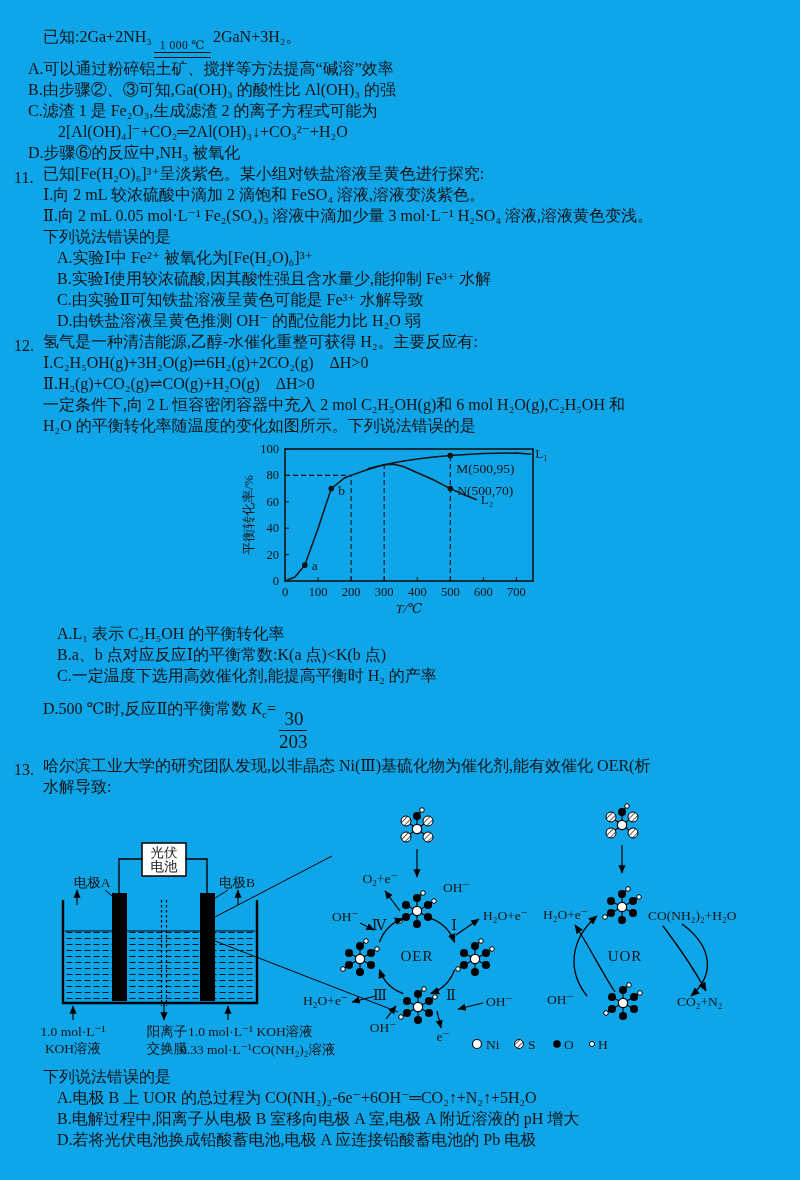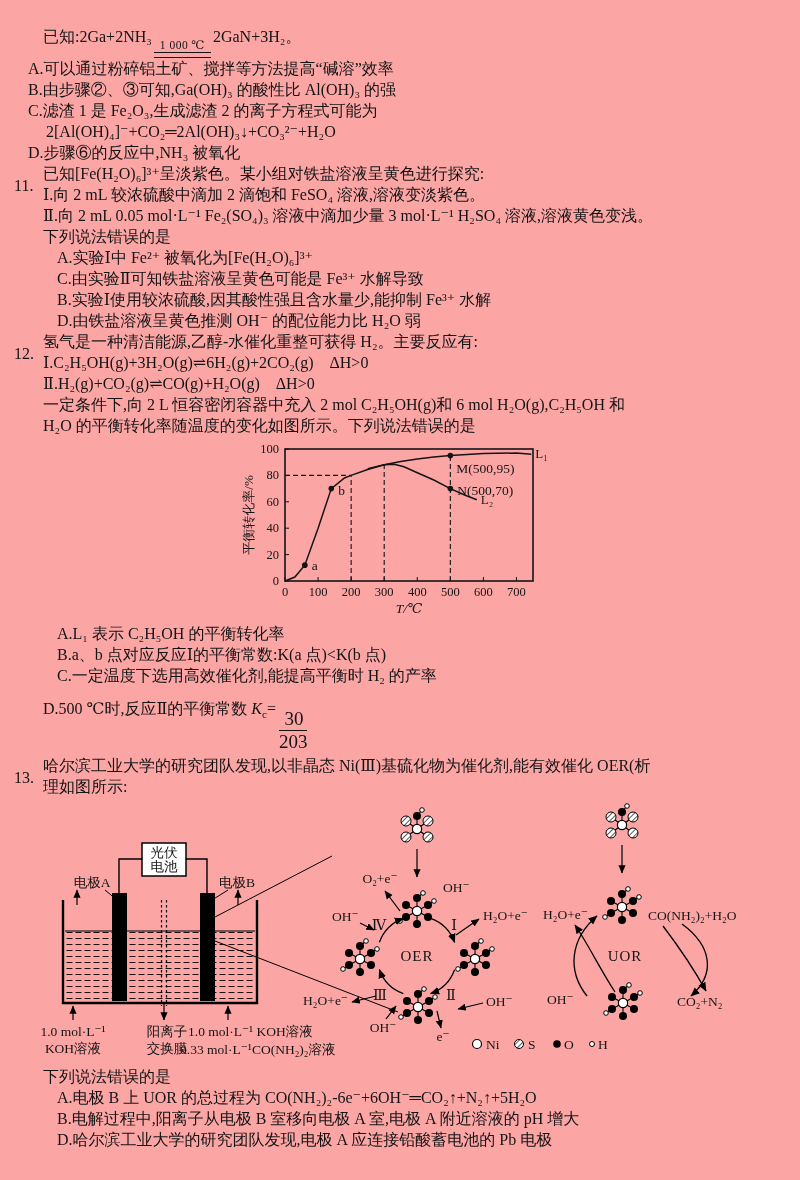--- a/index.html
+++ b/index.html
@@ -1,27 +1,27 @@
 <!DOCTYPE html>
 <html><head>
 <meta charset="utf-8">
 <style>
   html,body{margin:0;padding:0;background:#fff;}
   .page{
-    position:relative;width:800px;height:1180px;background:#fca5a5;
+    position:relative;width:800px;height:1180px;background:#0ea5e9;
     font-family:"Liberation Serif","DejaVu Serif",serif;
     font-size:16px;line-height:21px;color:#141414;
     padding:26px 8px 0 14px;box-sizing:border-box;overflow:hidden;
   }
   .ln{white-space:nowrap;min-height:21px;}
   .indent1{margin-left:29px;}
   .opt{margin-left:14px;}
-  .subindent{margin-left:32px;}
+  .subindent{margin-left:44px;}
   .q{position:relative;padding-left:29px;}
-  .qnum{position:absolute;left:0;top:12px;}
+  .qnum{position:absolute;left:0;top:4px;}
   
   .cond-eq{display:inline-flex;flex-direction:column;align-items:center;vertical-align:-7px;margin:0 2px;text-align:center;}
   .cond-t{font-size:11.5px;line-height:13px;padding:0 6px;letter-spacing:0.5px;}
   .cond-line{align-self:stretch;height:4px;border-top:1.4px solid #141414;border-bottom:1.4px solid #141414;}
   
   .frac{display:inline-flex;flex-direction:column;text-align:right;vertical-align:-11px;line-height:1.05;margin-left:3px;font-size:19px;}
   .fnum{display:block;padding:0 4px 1px;border-bottom:1.3px solid #141414;}
   .fden{display:block;padding-top:1px;}
   .tall{margin:12px 0 3px;}
   i{font-style:italic;}
@@ -64,22 +64,22 @@
   </section>
 
   <section class="q">
     <div class="ln">
       <span class="qnum">11.</span><span>已知[Fe(H₂O)₆]³⁺呈淡紫色。某小组对铁盐溶液呈黄色进行探究:</span>
     </div>
     <div class="ln">Ⅰ.向 2 mL 较浓硫酸中滴加 2 滴饱和 FeSO₄ 溶液,溶液变淡紫色。</div>
     <div class="ln">Ⅱ.向 2 mL 0.05 mol·L⁻¹ Fe₂(SO₄)₃ 溶液中滴加少量 3 mol·L⁻¹ H₂SO₄ 溶液,溶液黄色变浅。</div>
     <div class="ln">下列说法错误的是</div>
     <div class="ln opt">A.实验Ⅰ中 Fe²⁺ 被氧化为[Fe(H₂O)₆]³⁺</div>
+    <div class="ln opt">B.实验Ⅰ使用较浓硫酸,因其酸性强且含水量少,能抑制 Fe³⁺ 水解</div>
     <div class="ln opt">C.由实验Ⅱ可知铁盐溶液呈黄色可能是 Fe³⁺ 水解导致</div>
-    <div class="ln opt">B.实验Ⅰ使用较浓硫酸,因其酸性强且含水量少,能抑制 Fe³⁺ 水解</div>
     <div class="ln opt">D.由铁盐溶液呈黄色推测 OH⁻ 的配位能力比 H₂O 弱</div>
   </section>
 
   <section class="q">
     <div class="ln">
       <span class="qnum">12.</span><span>氢气是一种清洁能源,乙醇-水催化重整可获得 H₂。主要反应有:</span>
     </div>
     <div class="ln">Ⅰ.C₂H₅OH(g)+3H₂O(g)⇌6H₂(g)+2CO₂(g)　ΔH&gt;0</div>
     <div class="ln">Ⅱ.H₂(g)+CO₂(g)⇌CO(g)+H₂O(g)　ΔH&gt;0</div>
     <div class="ln">一定条件下,向 2 L 恒容密闭容器中充入 2 mol C₂H₅OH(g)和 6 mol H₂O(g),C₂H₅OH 和</div>
@@ -143,21 +143,21 @@
           <span class="fnum">30</span>
           <span class="fden">203</span>
         </span>
     </div>
   </section>
 
   <section class="q">
     <div class="ln">
       <span class="qnum">13.</span><span>哈尔滨工业大学的研究团队发现,以非晶态 Ni(Ⅲ)基硫化物为催化剂,能有效催化 OER(析</span>
     </div>
-    <div class="ln">理如图所示:</div>
+    <div class="ln">水解导致:</div>
 
     <div class="diagram-wrap">
       <svg width="760" height="262" viewBox="0 0 760 262">
         <defs>
           <pattern id="hatchS" width="4" height="4" patternUnits="userSpaceOnUse" patternTransform="rotate(45)">
             <rect width="4" height="4" fill="#fff"></rect>
             <line x1="0" y1="0" x2="0" y2="4" stroke="#000" stroke-width="1.3"></line>
           </pattern>
           <pattern id="solhatch" width="9" height="6" patternUnits="userSpaceOnUse">
             <line x1="0.5" y1="1.5" x2="6.5" y2="1.5" stroke="#000" stroke-width="0.9"></line>
@@ -293,16 +293,16 @@
           <text class="dt" x="534" y="250">O</text>
           <circle class="hAtom" cx="562" cy="245" r="2.5"></circle>
           <text class="dt" x="568" y="250">H</text>
         </g>
       </svg>
     </div>
 
     <div class="ln">下列说法错误的是</div>
     <div class="ln opt">A.电极 B 上 UOR 的总过程为 CO(NH₂)₂-6e⁻+6OH⁻═CO₂↑+N₂↑+5H₂O</div>
     <div class="ln opt">B.电解过程中,阳离子从电极 B 室移向电极 A 室,电极 A 附近溶液的 pH 增大</div>
-    <div class="ln opt">D.哈尔滨工业大学的研究团队发现,电极 A 应连接铅酸蓄电池的 Pb 电极</div>
+    <div class="ln opt">D.若将光伏电池换成铅酸蓄电池,电极 A 应连接铅酸蓄电池的 Pb 电极</div>
   </section>
 
 </div>
 
 </body></html>

